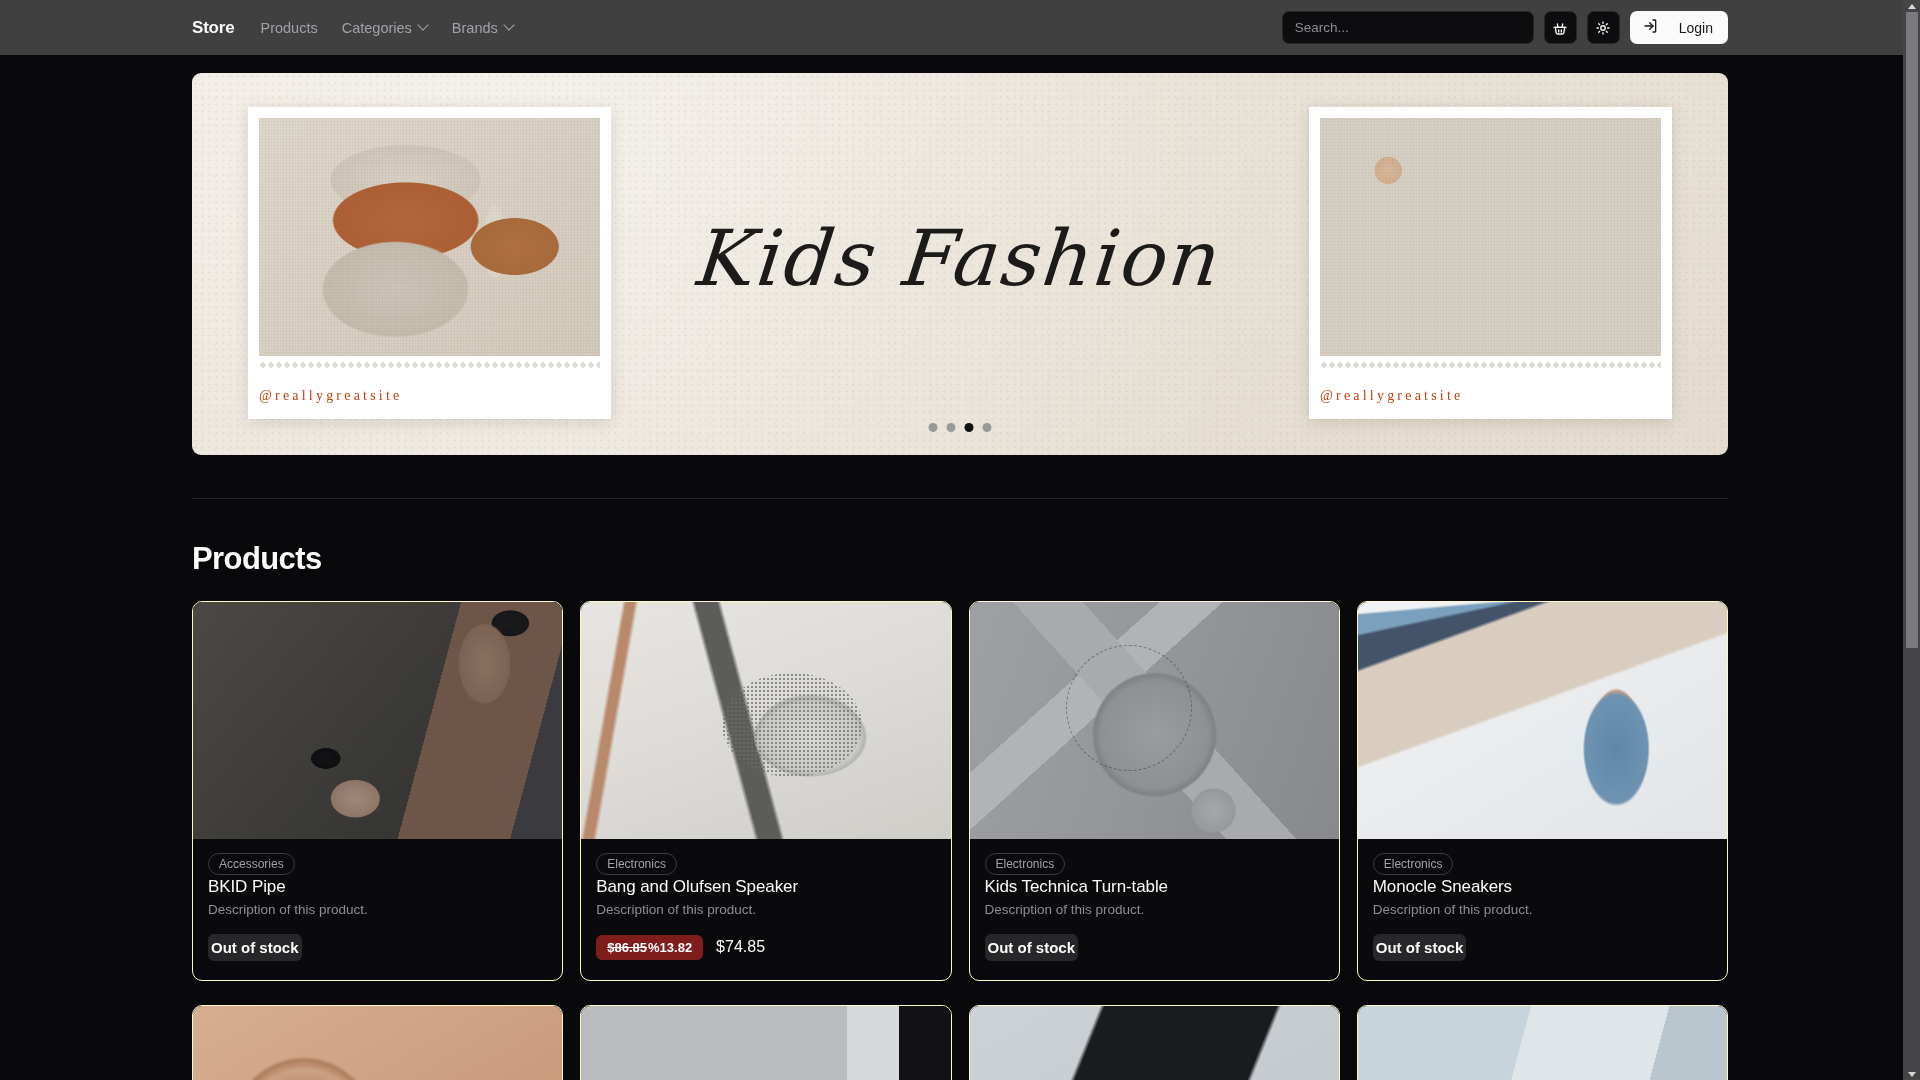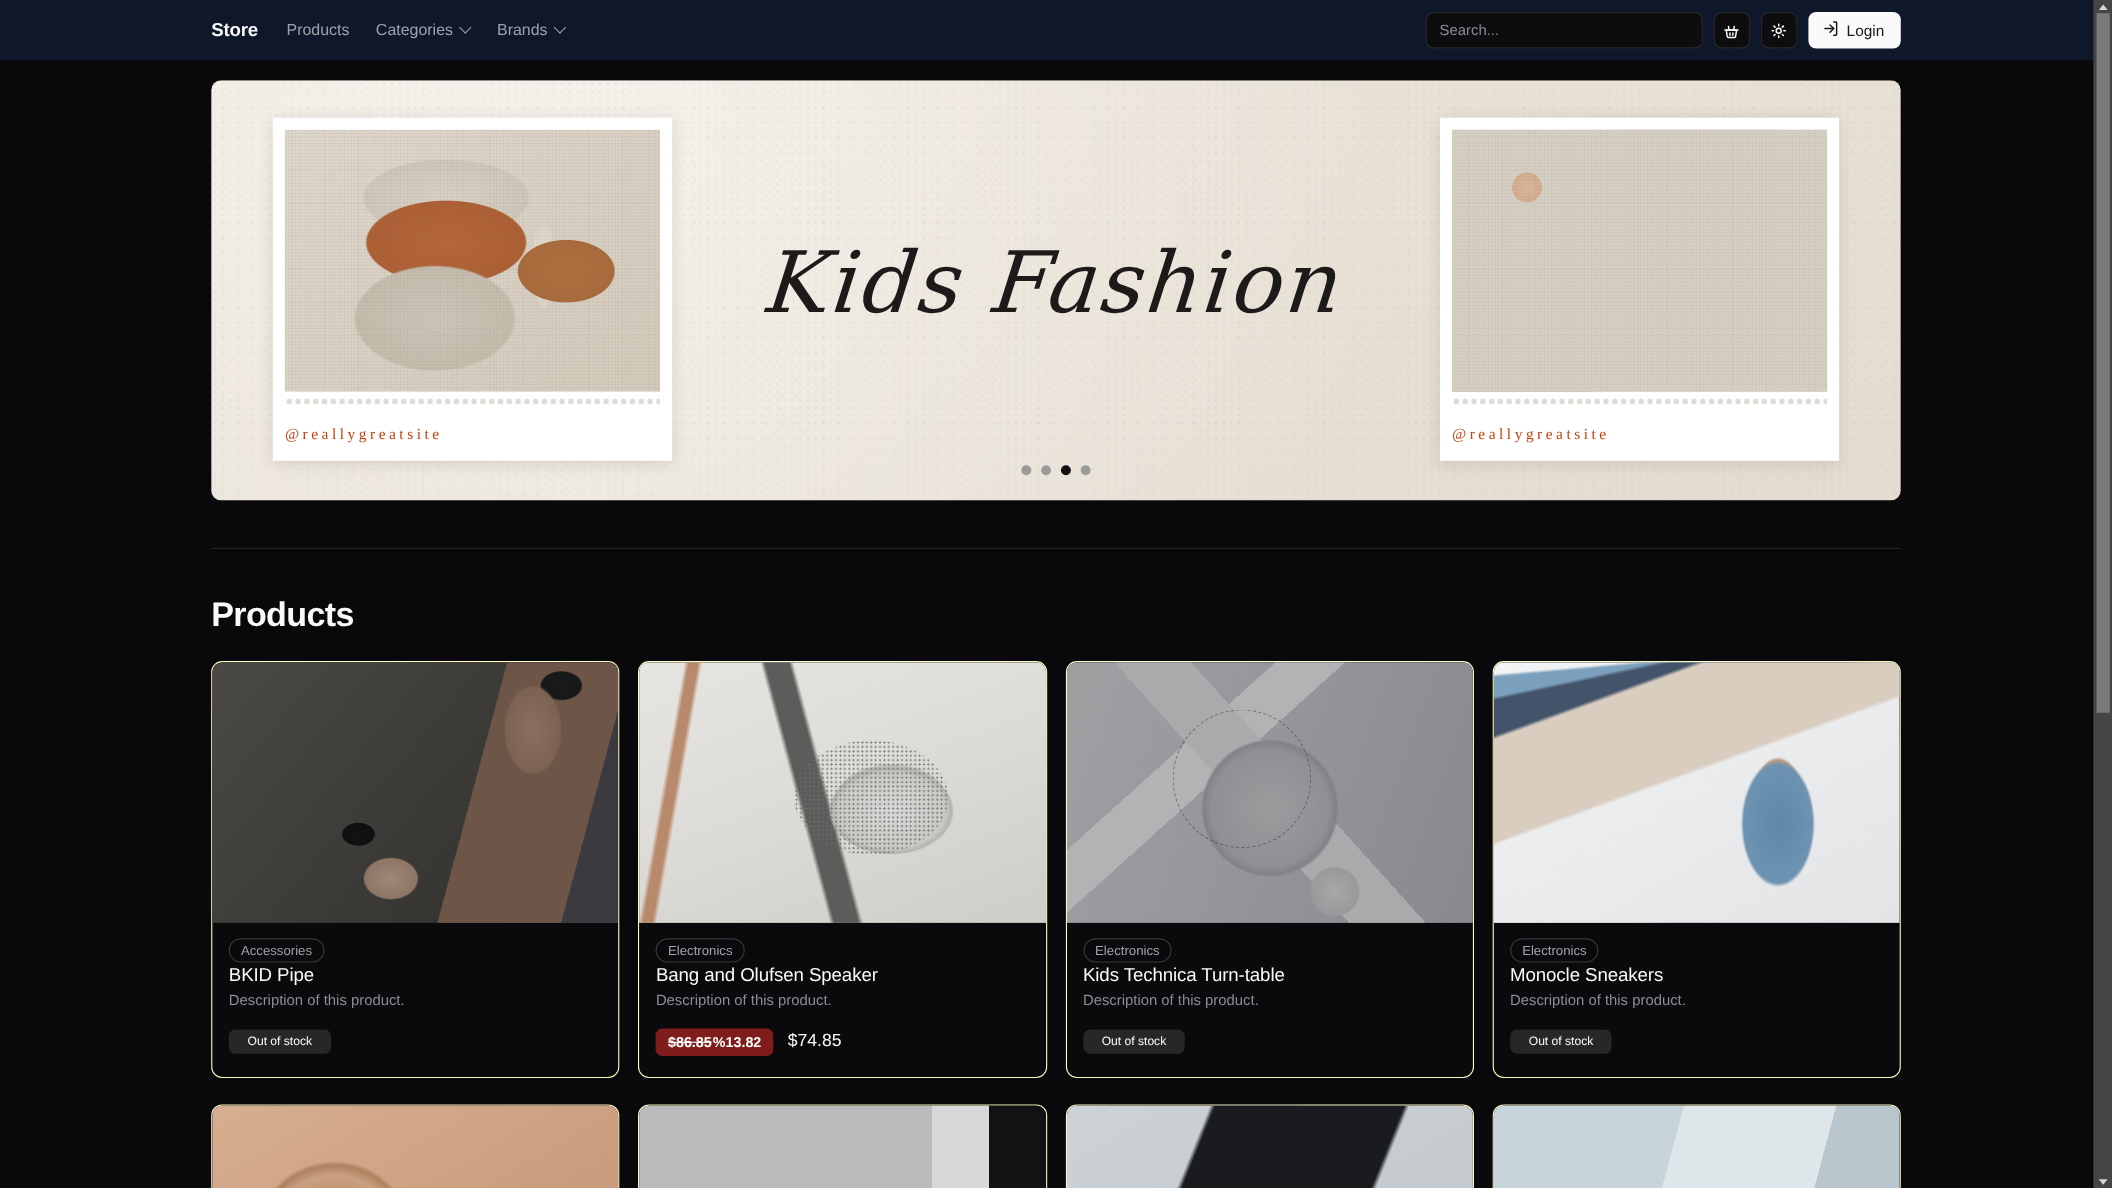--- a/index.html
+++ b/index.html
@@ -19,21 +19,21 @@
     width: 1920px;
     height: 1080px;
     background: #09090b;
     overflow: hidden;
   }
 
   
   .header {
     position: relative;
     height: 55px;
-    background: #0f172a;
+    background: #404040;
     display: flex;
     align-items: center;
     padding: 0 192px 0 192px;
     z-index: 20;
   }
   .brand {
     font-size: 17px;
     font-weight: bold;
     color: #fafafa;
     letter-spacing: -0.2px;
@@ -106,21 +106,21 @@
   .icon-btn svg { display: block; }
 
   .login-btn {
     height: 33px;
     background: #fafafa;
     border: none;
     border-radius: 7px;
     padding: 0 15px 0 13px;
     display: flex;
     align-items: center;
-    gap: 6px;
+    gap: 20px;
     cursor: pointer;
     color: #18181b;
     font-size: 14px;
     font-weight: 500;
     font-family: "Liberation Sans", sans-serif;
   }
 
   
   .hero-wrap {
     margin: 18px 192px 0 192px;
@@ -418,23 +418,23 @@
     display: flex;
     align-items: center;
     gap: 13px;
     min-height: 26px;
   }
   .oos {
     display: inline-flex;
     align-items: center;
     background: #27272a;
     border-radius: 6px;
-    padding: 5px 17px;
-    font-size: 11px;
-    font-weight: normal;
+    padding: 5px 3px;
+    font-size: 15px;
+    font-weight: bold;
     color: #fafafa;
     white-space: nowrap;
   }
   .discount {
     display: inline-flex;
     align-items: center;
     gap: 1px;
     background: #7f1d1d;
     border-radius: 6px;
     padding: 5px 11px;

